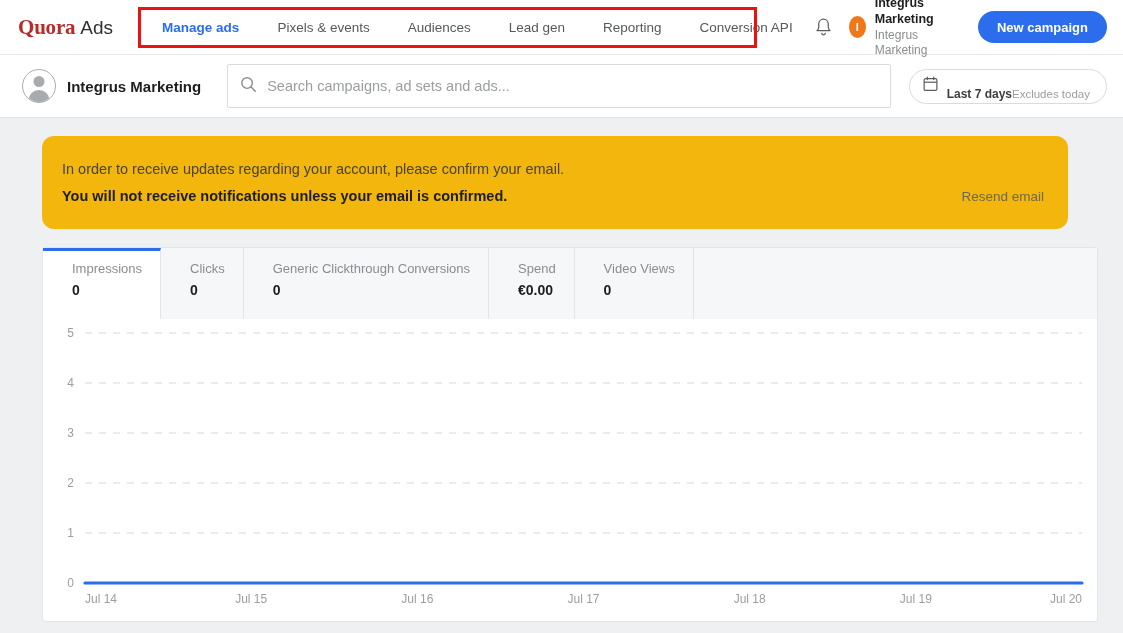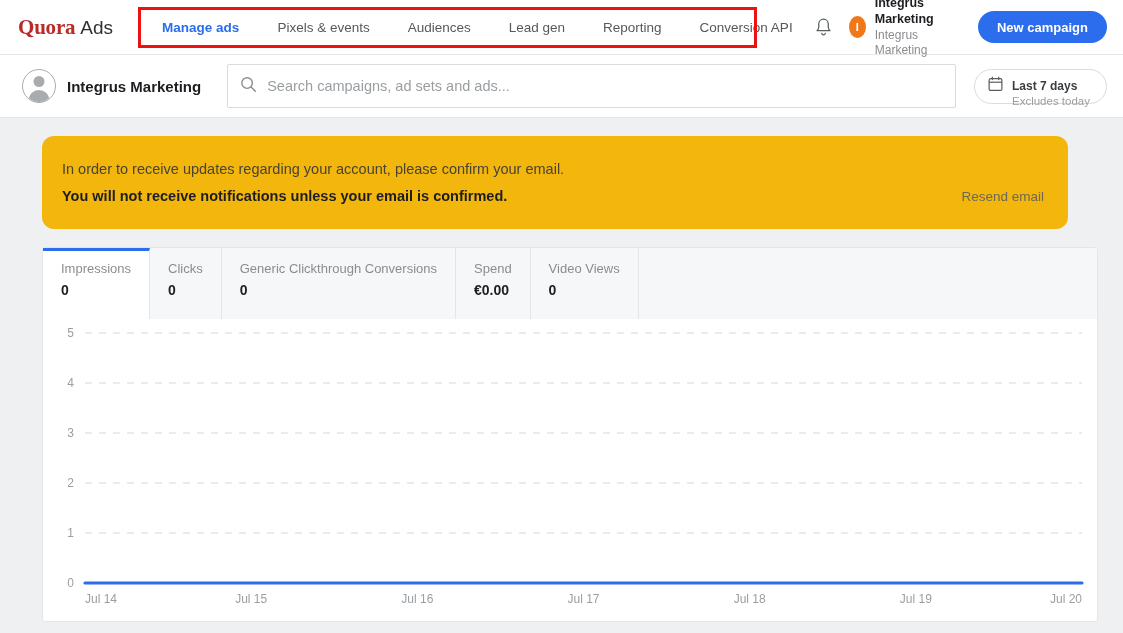--- a/index.html
+++ b/index.html
@@ -161,21 +161,21 @@
     border: 1px solid #d9dbdd;
     border-radius: 20px;
     height: 35px;
     display: flex;
     align-items: center;
     padding: 0 16px 0 13px;
     cursor: pointer;
     background: #fff;
     white-space: nowrap;
   }
-  .dr-lines { display: flex; flex-direction: column; line-height: 1.25; margin-left: 9px; margin-top: 16px; }
+  .dr-lines { display: flex; flex-direction: row; line-height: 1.25; margin-left: 9px; margin-top: 16px; }
   .dr-main { font-size: 12px; color: #3b3e41; font-weight: bold; }
   .dr-sub  { font-size: 11.5px; color: #9a9ea1; }
 
   
   .content { padding: 18px 20px 0 42px; }
 
   .banner {
     background: #f2b60d;
     height: 93px;
     border-radius: 12px;
@@ -201,21 +201,21 @@
     background: #fff;
     border: 1px solid #e3e5e6;
     border-radius: 3px;
     margin-right: 5px;
     height: 375px;
     position: relative;
   }
   .metric-tabs { display: flex; height: 71px; background: #f6f7f8; }
   .metric-tab {
     flex: 0 0 auto;
-    padding: 13px 18px 0 18px;
+    padding: 13px 18px 0 29px;
     border-right: 1px solid #e3e5e6;
     cursor: pointer;
     position: relative;
     background: #f6f7f8;
   }
   .metric-tab.active {
     background: #ffffff;
     border-top: 3px solid #2b6dec;
     padding-top: 10px;
   }

